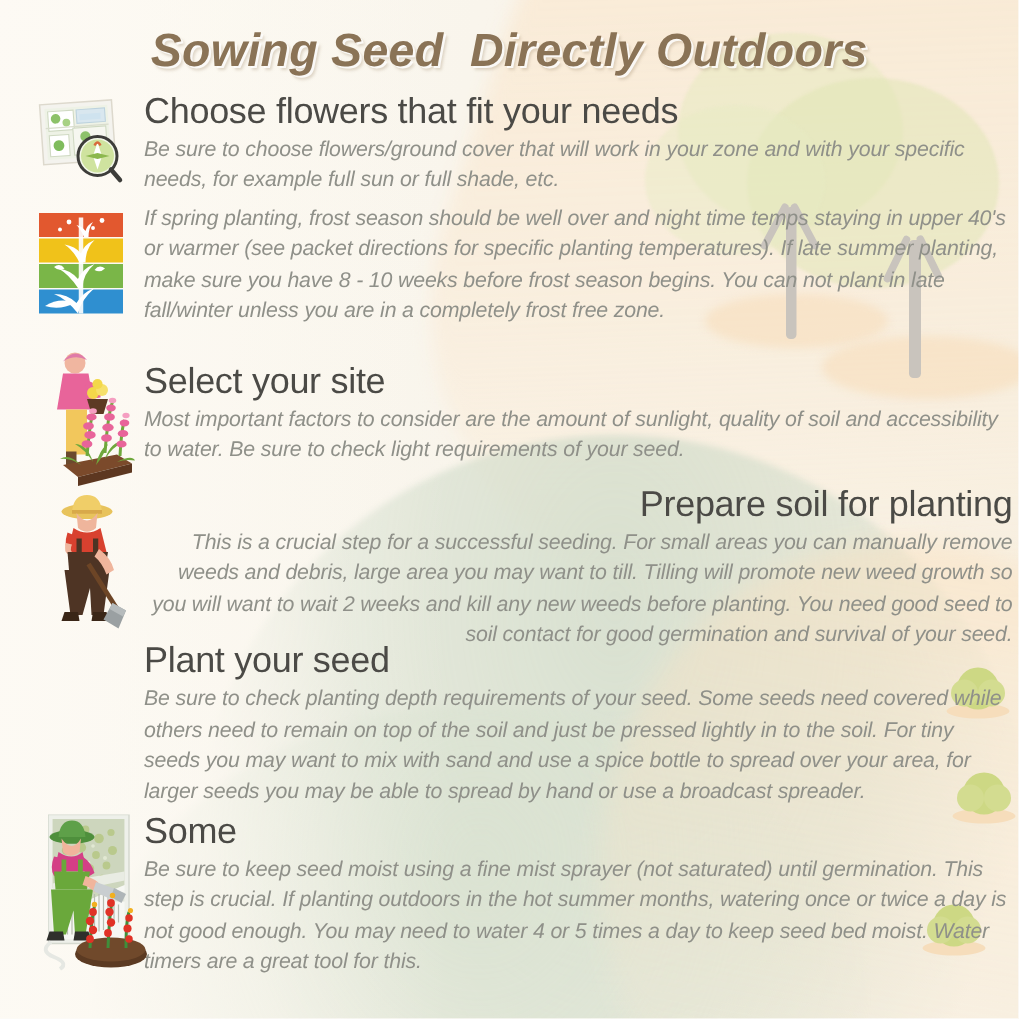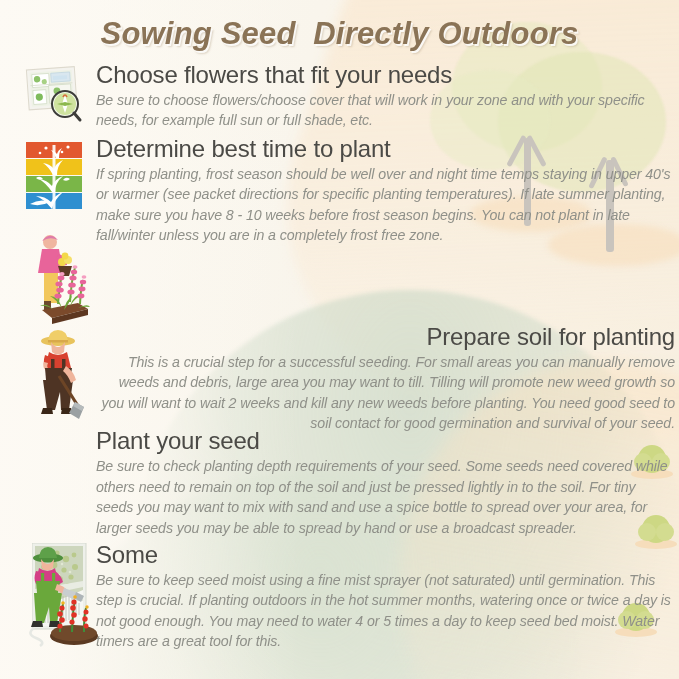--- a/index.html
+++ b/index.html
@@ -231,21 +231,21 @@
               <path d="M41 31 l3 9 l-3 9 l-3 -9 z" fill="#ffffff"></path>
               <path d="M33 40 l8 -2 l8 2 l-8 2 z" fill="#8cb84e"></path>
               <path d="M39 33 q2 -4 4 0" stroke="#d86a3c" stroke-width="1.6" fill="none"></path>
               <line x1="50" y1="49" x2="56" y2="56" stroke="#3d3d3a" stroke-width="3" stroke-linecap="round"></line>
             </g>
           </svg>
         </div>
       </div>
       <div class="text-col">
         <div class="sec-title">Choose flowers that fit your needs</div>
-        <div class="sec-body">Be sure to choose flowers/choose cover  that will work in your zone and with your specific needs, for example full sun or full shade, etc.</div>
+        <div class="sec-body">Be sure to choose flowers/ground cover  that will work in your zone and with your specific needs, for example full sun or full shade, etc.</div>
       </div>
     </div>
 
     <div class="section s2">
       <div class="icon-wrap">
         <div class="icon-art" style="left:4px;top:6px;">
           <svg width="58" height="70" viewBox="0 0 58 70">
             <rect x="0" y="0" width="56" height="16" fill="#e2582f"></rect>
             <rect x="0" y="17" width="56" height="16" fill="#f0c21a"></rect>
             <rect x="0" y="34" width="56" height="16" fill="#7ab648"></rect>
@@ -261,21 +261,20 @@
               <path d="M10 36 q4 -3 7 1 q-4 2 -7 -1z"></path>
               <path d="M44 37 q-4 -3 -7 1 q4 2 7 -1z"></path>
               <path d="M26 67 q-8 -10 -16 -13 q9 0 15 6 q4 -7 12 -10 q-9 8 -11 17z"></path>
               <path d="M4 62 q10 -6 20 -2 q-10 5 -20 2z"></path>
             </g>
             <path d="M28 67 l0 -64" stroke="#ffffff" stroke-width="3" opacity="0.9"></path>
           </svg>
         </div>
       </div>
       <div class="text-col">
-        <div class="sec-title">Determine best time to plant</div>
         <div class="sec-body">If spring planting, frost season should be well over and  night time temps staying in upper 40's or warmer (see packet directions for specific planting temperatures). If late summer planting, make sure you have 8 - 10 weeks before frost season begins. You can not plant in late fall/winter unless you are in a completely frost free zone.</div>
       </div>
     </div>
 
     <div class="section s3">
       <div class="icon-wrap">
         <div class="icon-art" style="left:6px;top:-12px;">
           <svg width="62" height="98" viewBox="0 0 62 98">
 
             <circle cx="22" cy="12" r="7" fill="#f0b6a0"></circle>
@@ -321,20 +320,22 @@
               <g fill="#f59ec1">
                 <ellipse cx="34" cy="44" rx="2.6" ry="1.9"></ellipse>
                 <ellipse cx="47" cy="37" rx="2.5" ry="1.8"></ellipse>
                 <ellipse cx="56" cy="47" rx="2.4" ry="1.8"></ellipse>
               </g>
             </g>
           </svg>
         </div>
       </div>
       <div class="text-col">
+        <div class="sec-title">Select your site</div>
+        <div class="sec-body">Most important factors to consider are the amount of sunlight, quality of soil and accessibility to water. Be sure to check light  requirements of your seed.</div>
       </div>
     </div>
 
     <div class="section s4">
       <div class="icon-wrap">
         <div class="icon-art" style="left:10px;top:4px;">
           <svg width="58" height="96" viewBox="0 0 58 96">
 
             <ellipse cx="26" cy="13" rx="17" ry="5" fill="#e8c35c"></ellipse>
             <path d="M16 13 q1 -11 10 -11 q9 0 10 11z" fill="#f0ce68"></path>

